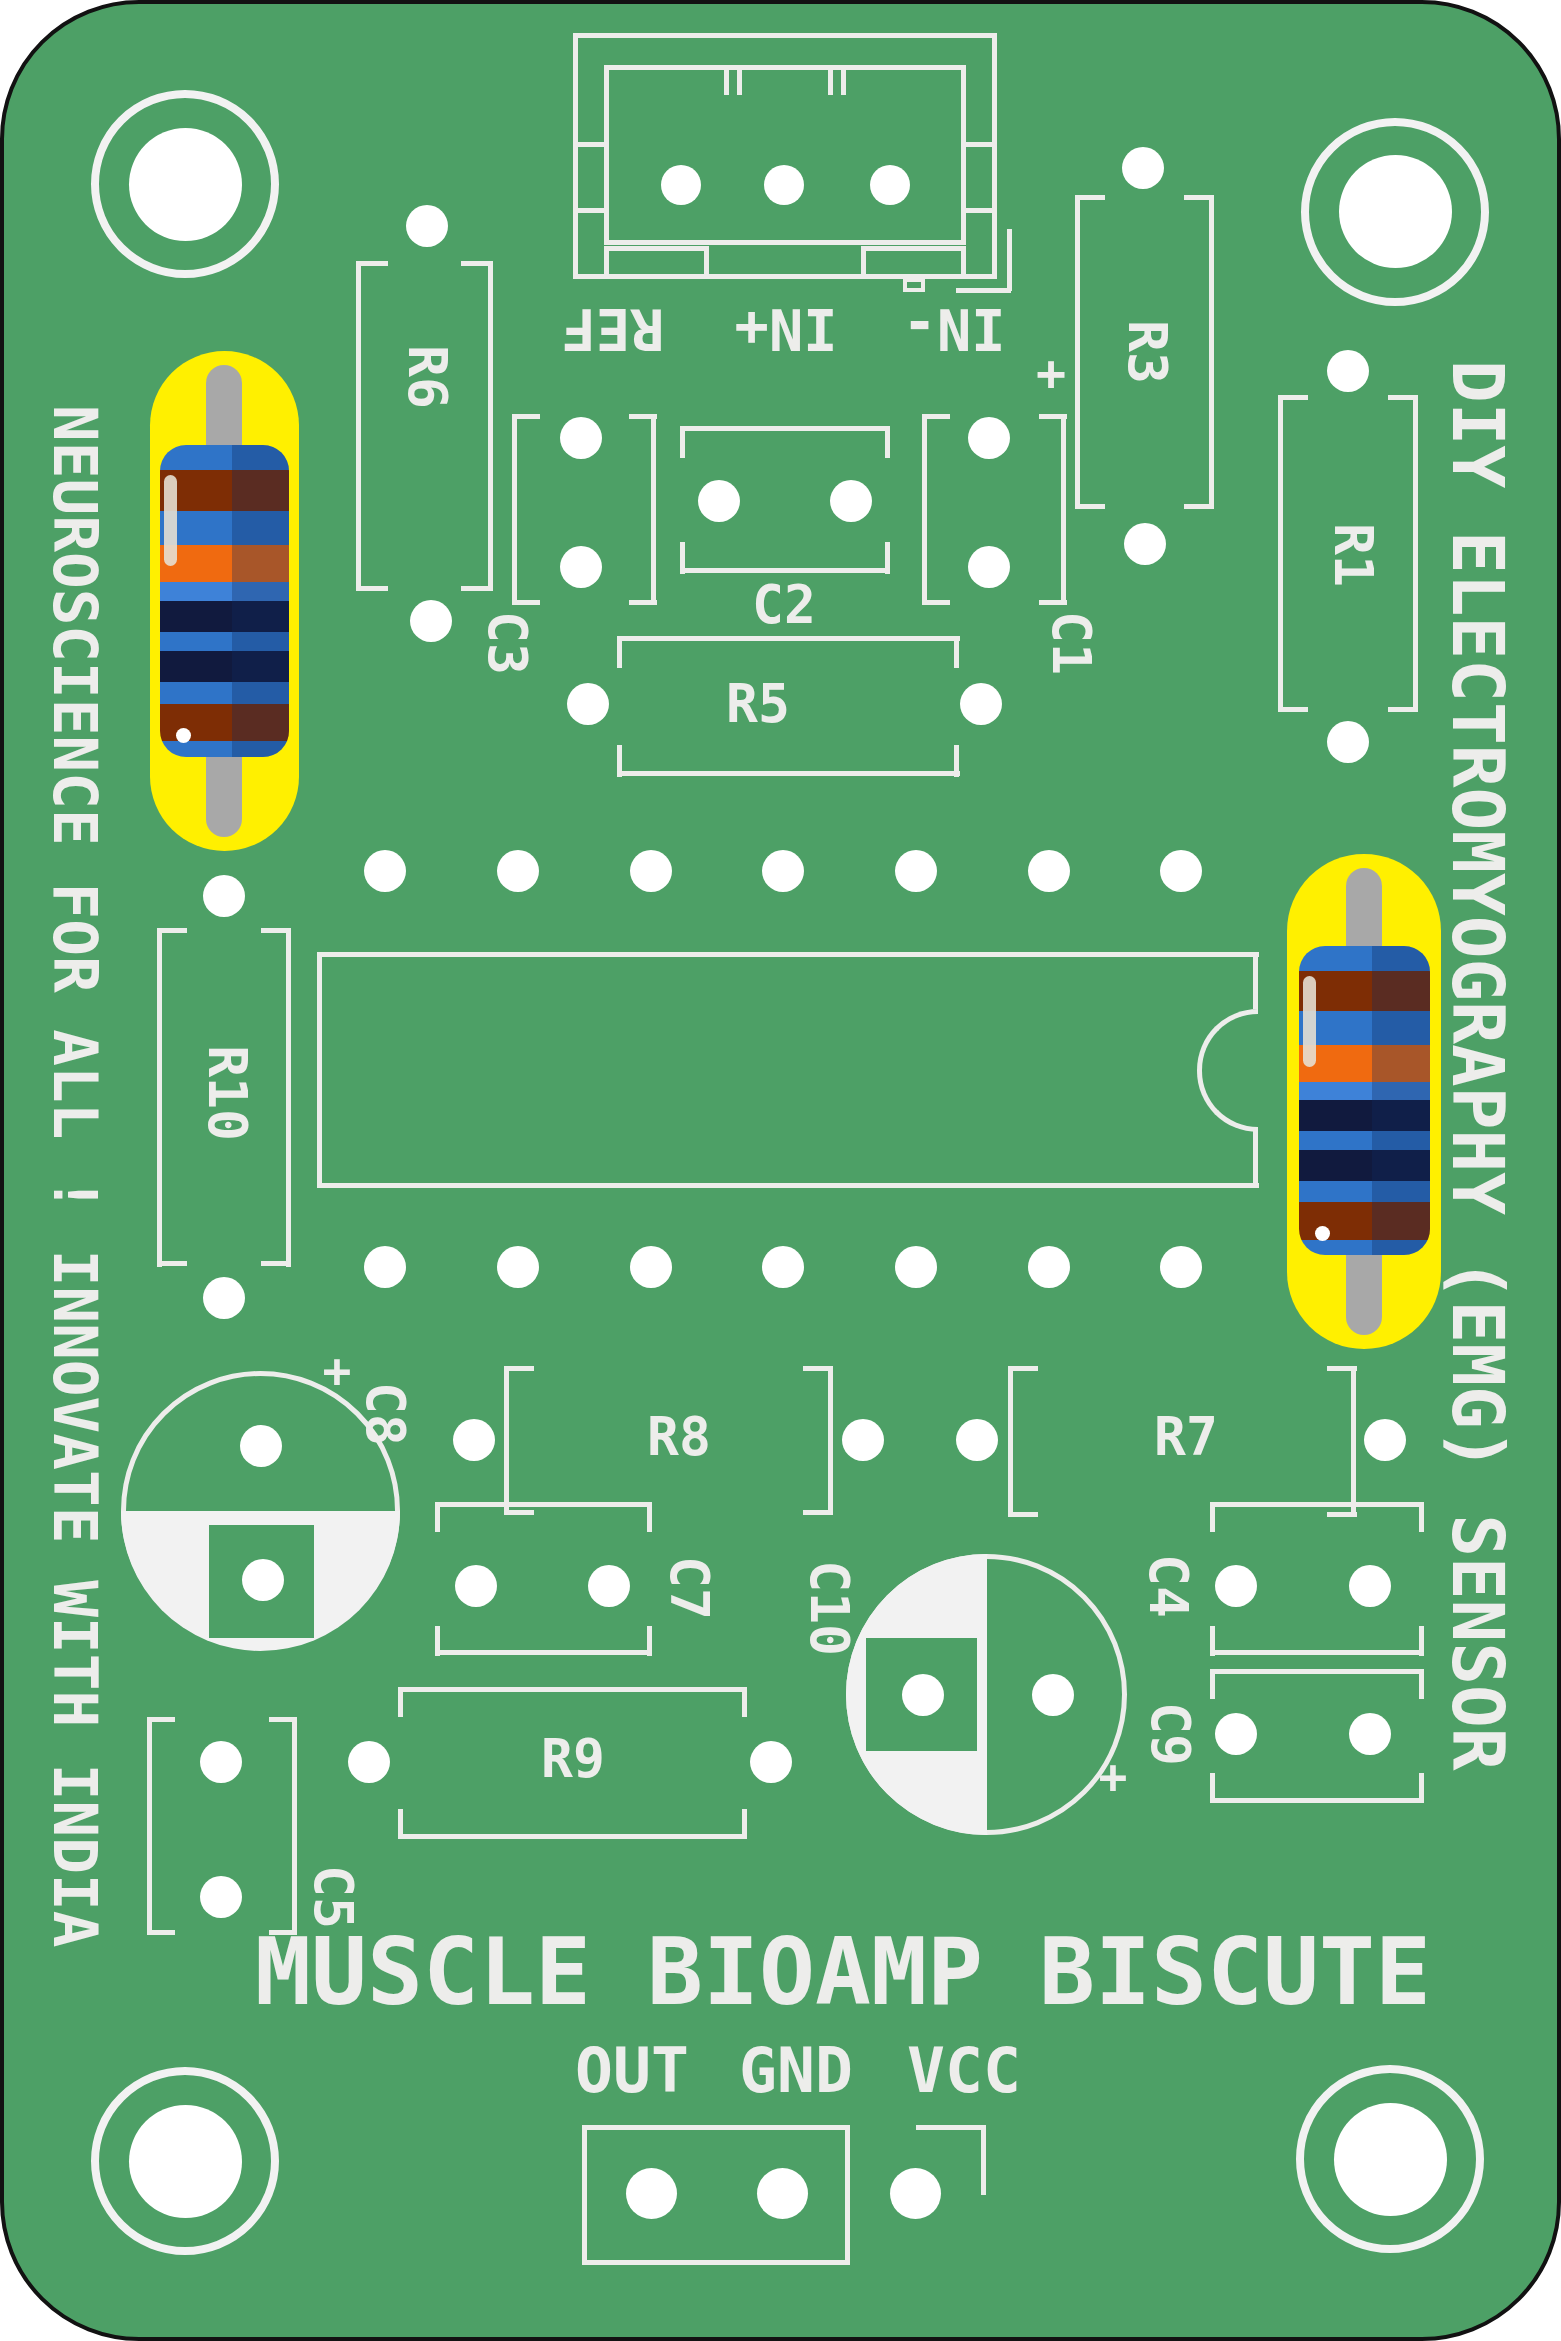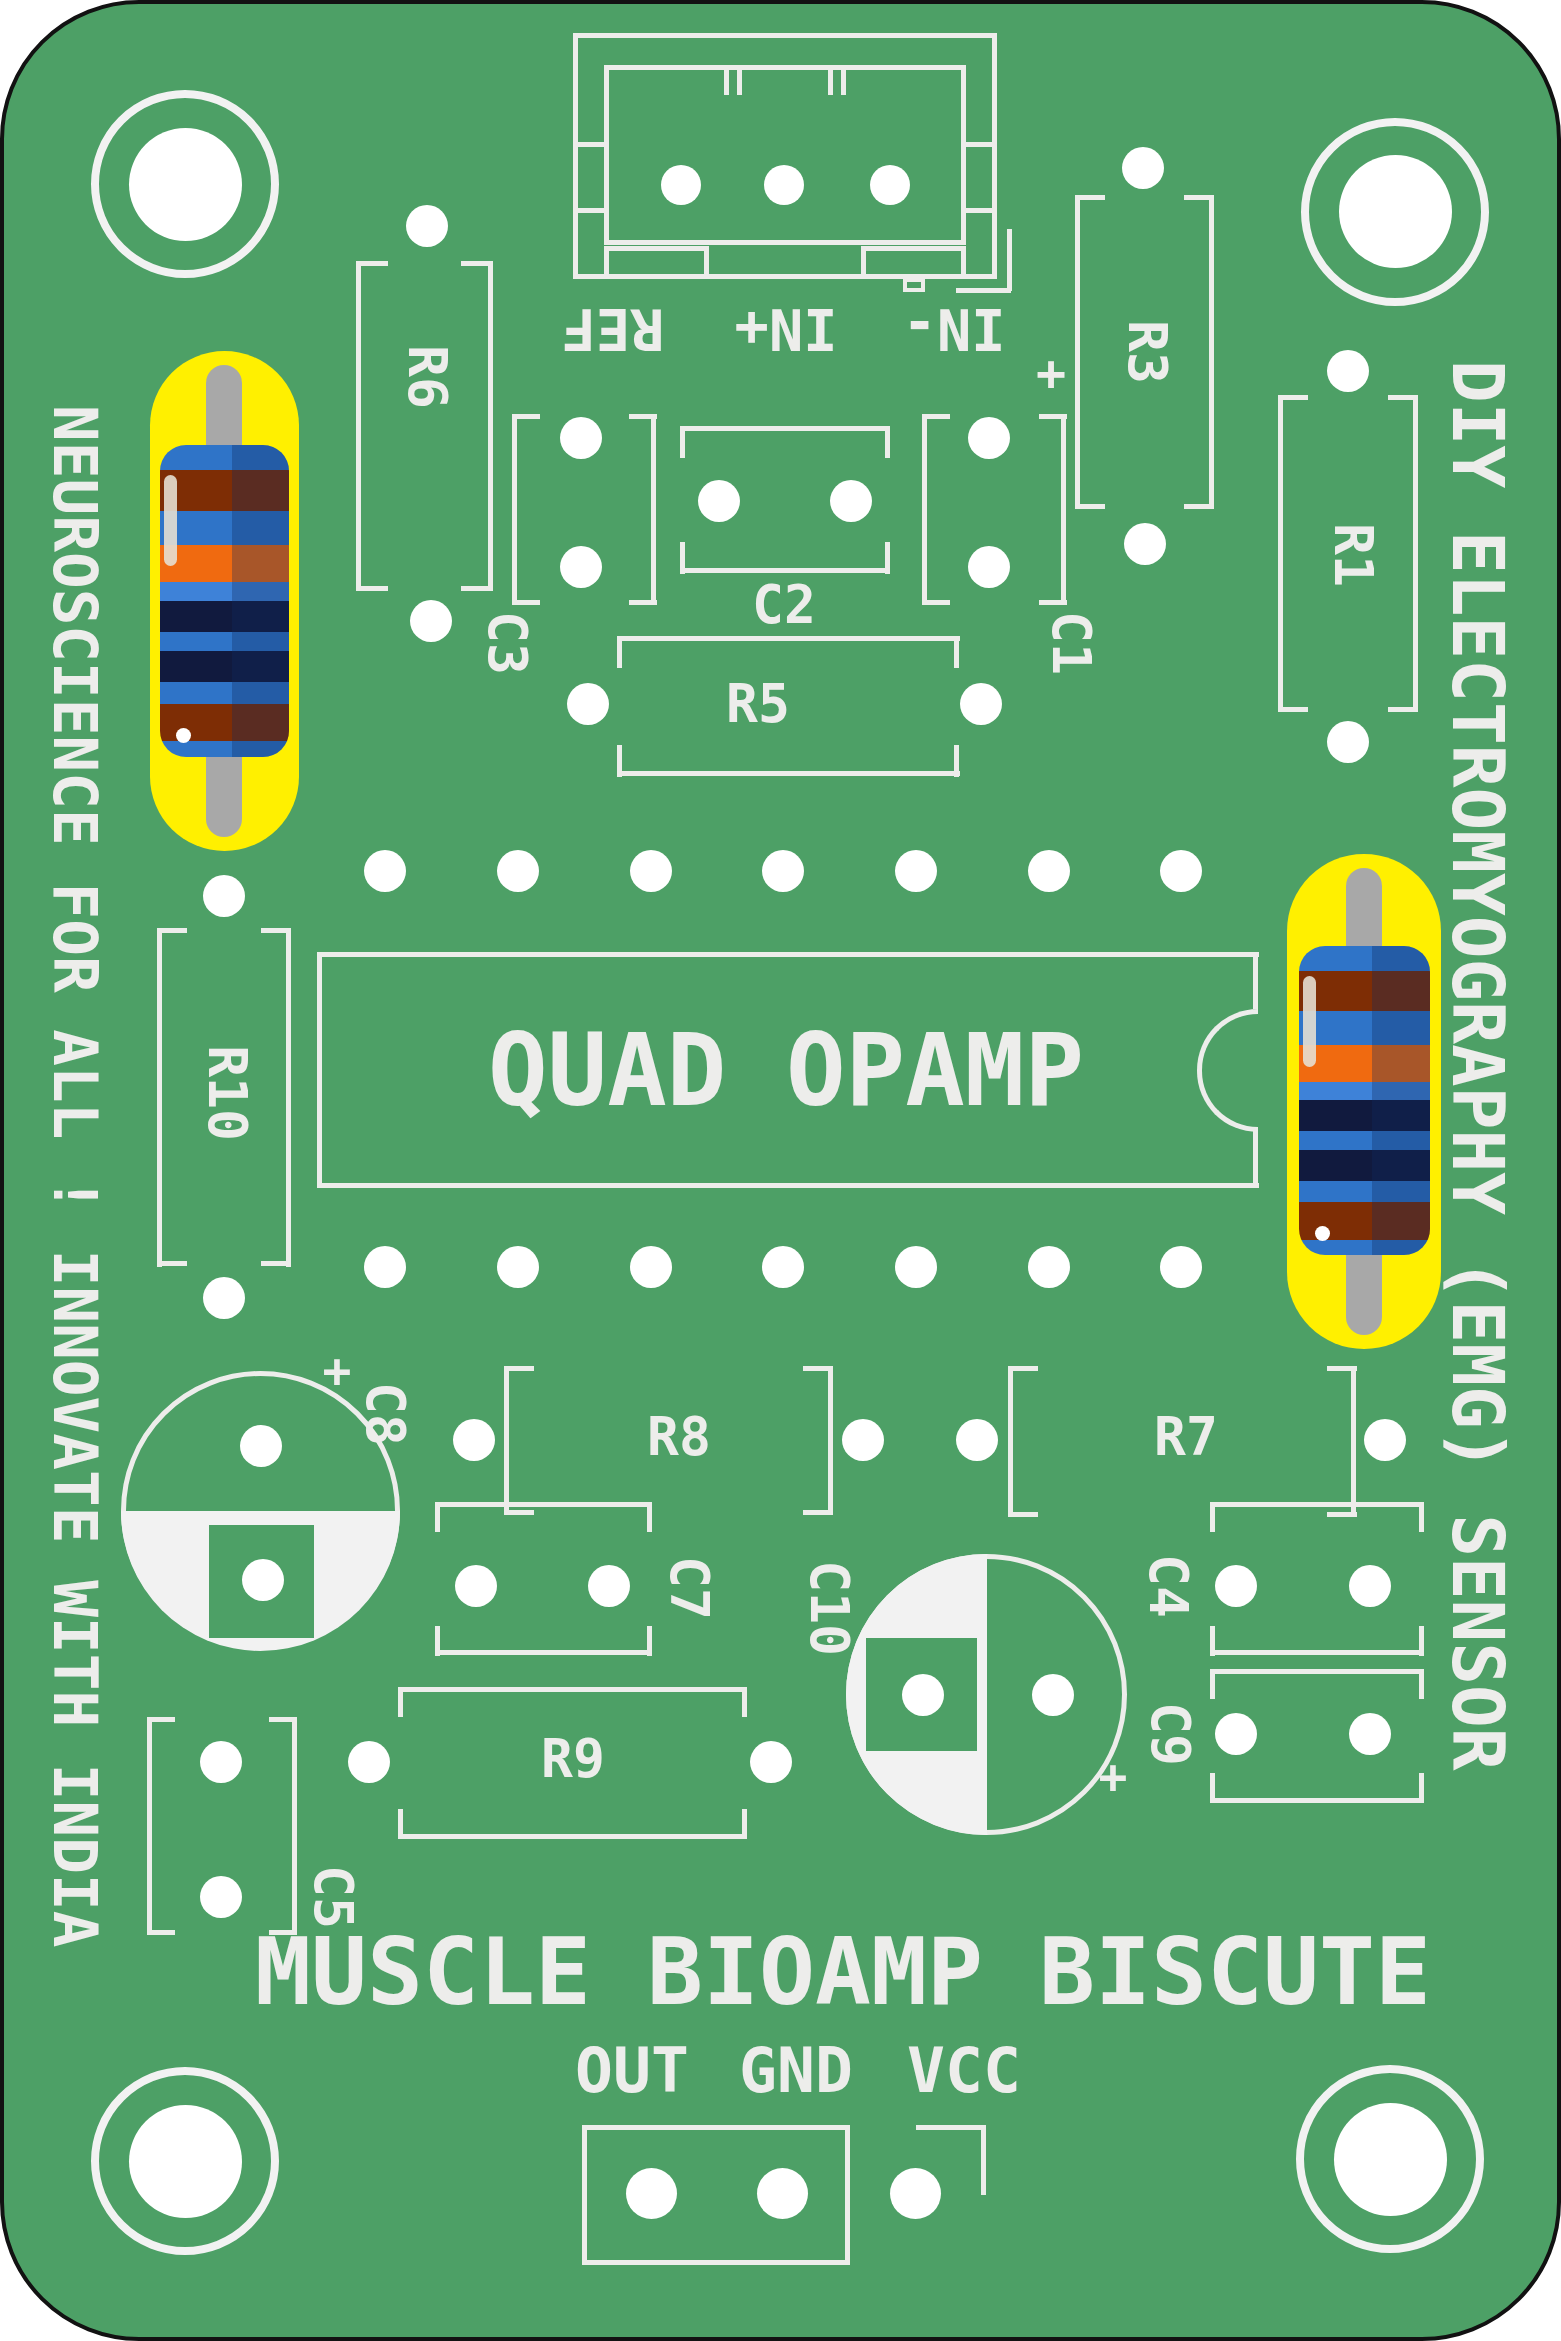--- a/index.html
+++ b/index.html
@@ -160,21 +160,20 @@
   <div class="hole" style="left:199px;top:871px;width:42px;height:42px;"></div>
   <div class="hole" style="left:199px;top:1273px;width:42px;height:42px;"></div>
   <div class="txt rot90" style="left:223px;top:1089px;font-size:53px;">R10</div>
 
   <div class="sl" style="left:313px;top:948px;width:942px;height:5px;"></div>
   <div class="sl" style="left:313px;top:1179px;width:942px;height:5px;"></div>
   <div class="sl" style="left:313px;top:948px;width:5px;height:236px;"></div>
   <div class="sl" style="left:1249px;top:948px;width:5px;height:57px;"></div>
   <div class="sl" style="left:1249px;top:1127px;width:5px;height:57px;"></div>
   <div style="position:absolute;left:1193px;top:1005px;width:61px;height:123px;border:5px solid #EDEDEB;border-right:none;border-radius:61px 0 0 61px;box-sizing:border-box;"></div>
-  <div class="txt ctr" style="left:782px;top:1066px;font-size:99px;">QUAD OPAMP</div>
 
   <div class="hole" style="left:360px;top:846px;width:42px;height:42px;"></div>
   <div class="hole" style="left:493px;top:846px;width:42px;height:42px;"></div>
   <div class="hole" style="left:626px;top:846px;width:42px;height:42px;"></div>
   <div class="hole" style="left:758px;top:846px;width:42px;height:42px;"></div>
   <div class="hole" style="left:891px;top:846px;width:42px;height:42px;"></div>
   <div class="hole" style="left:1024px;top:846px;width:42px;height:42px;"></div>
   <div class="hole" style="left:1156px;top:846px;width:42px;height:42px;"></div>
   <div class="hole" style="left:360px;top:1242px;width:42px;height:42px;"></div>
   <div class="hole" style="left:493px;top:1242px;width:42px;height:42px;"></div>

